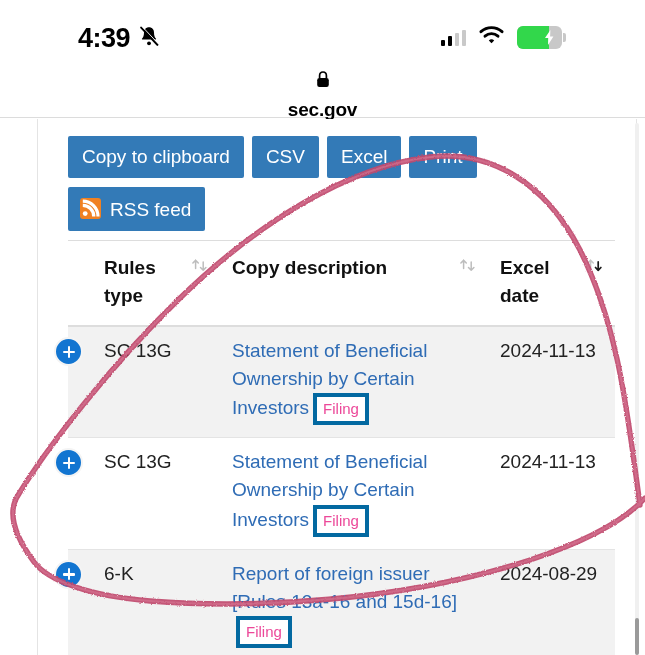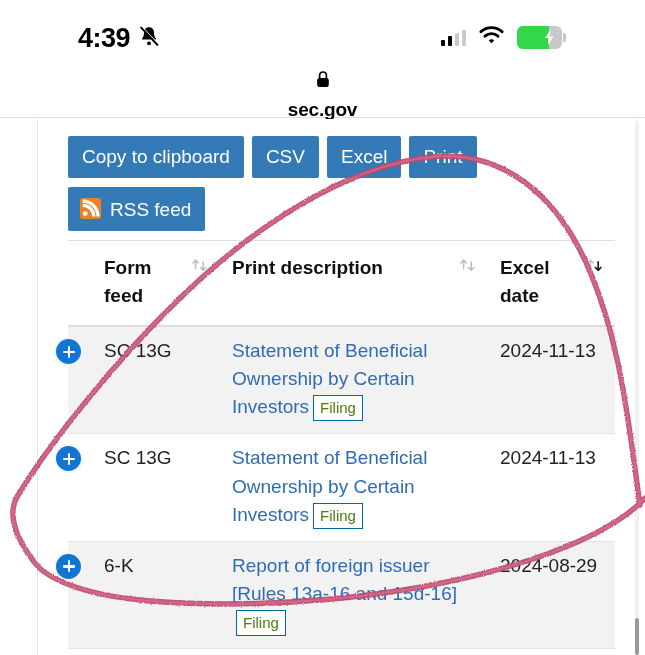--- a/index.html
+++ b/index.html
@@ -118,21 +118,21 @@
   }
   tr.stripe td { background:#f2f2f2; }
   tr.plain td  { background:#ffffff; }
   .col-expand { width:18px; padding-left:0; padding-right:0; }
   .col-type { width:128px; }
   .col-desc { width:268px; }
   .col-date { width:127px; }
   .desc-link { color:#2f6cb5; text-decoration:none; }
   .filing-badge {
     display:inline-block;
-    border:1px solid #0369a1; color:#4d7c0f;
+    border:4px solid #0369a1; color:#ec4899;
     background:#ffffff;
     font-size:15px; line-height:1;
     padding:4px 6px 5px 6px;
     margin-left:4px; white-space:nowrap;
     vertical-align:baseline;
   }
   .expand-btn {
     position:absolute; left:-14px;
     width:29px; height:29px; border-radius:50%;
     background:#1275d1; border:2px solid #f4f4f4;
@@ -240,32 +240,32 @@
           <span>RSS feed</span>
         </button>
       </div>
 
       <table class="filings-table">
         <thead>
           <tr>
             <th class="col-expand"></th>
             <th class="col-type">
               <div class="th-inner">
-                <span class="th-label">Form feed</span>
+                <span class="th-label">Rules type</span>
                 <span class="sort-icon">
                   <svg width="17" height="17" viewBox="0 0 17 17">
                     <path d="M4.6 11.6V3.2M4.6 3.2 1.9 6M4.6 3.2 7.3 6" stroke="#bdbdbd" stroke-width="1.5" fill="none" stroke-linecap="round"></path>
                     <path d="M12.2 4.9v8.4M12.2 13.3l2.7-2.8M12.2 13.3l-2.7-2.8" stroke="#bdbdbd" stroke-width="1.5" fill="none" stroke-linecap="round"></path>
                   </svg>
                 </span>
               </div>
             </th>
             <th class="col-desc">
               <div class="th-inner">
-                <span class="th-label">Print description</span>
+                <span class="th-label">Copy description</span>
                 <span class="sort-icon">
                   <svg width="17" height="17" viewBox="0 0 17 17">
                     <path d="M4.6 11.6V3.2M4.6 3.2 1.9 6M4.6 3.2 7.3 6" stroke="#bdbdbd" stroke-width="1.5" fill="none" stroke-linecap="round"></path>
                     <path d="M12.2 4.9v8.4M12.2 13.3l2.7-2.8M12.2 13.3l-2.7-2.8" stroke="#bdbdbd" stroke-width="1.5" fill="none" stroke-linecap="round"></path>
                   </svg>
                 </span>
               </div>
             </th>
             <th class="col-date">
               <div class="th-inner">

